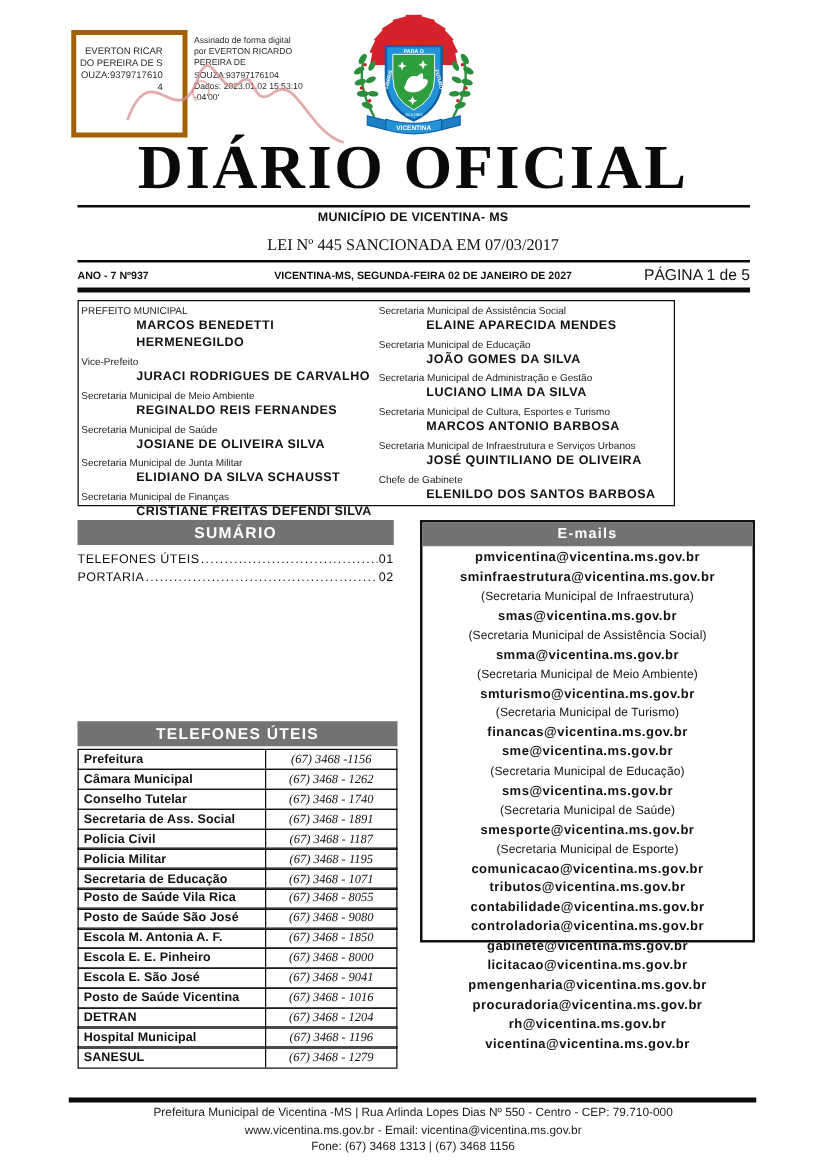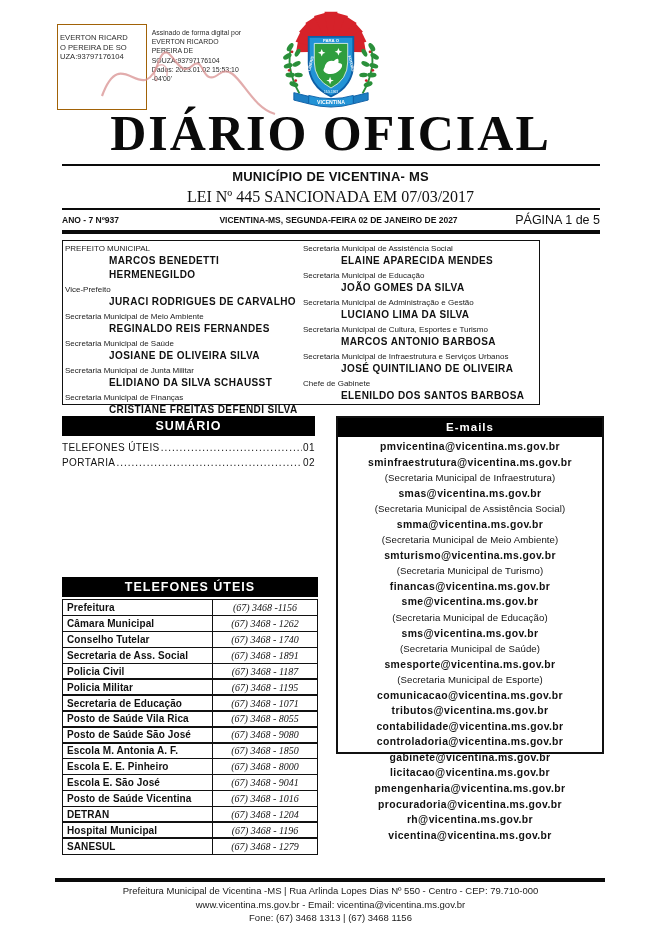--- a/index.html
+++ b/index.html
@@ -2,57 +2,57 @@
 <html><head>
 <meta charset="utf-8">
 <style>
   html,body{margin:0;padding:0;background:#ffffff;}
   .page{position:relative;width:661px;height:935px;background:#fff;overflow:hidden;
         font-family:"Liberation Sans","DejaVu Sans",sans-serif;color:#111;}
 
   
   .stamp{position:absolute;left:57px;top:24px;width:186px;height:86px;display:flex;}
   .stamp-flourish{position:absolute;left:40px;top:2px;width:185px;height:95px;pointer-events:none;}
-  .stamp-left{width:78px;border:1px solid #a16207;padding:8px 16px 2px 2px;
-              font-size:7.6px;line-height:9.6px;color:#2b2b2b;word-break:break-all;}
+  .stamp-left{width:78px;border:4px solid #a16207;padding:8px 16px 2px 2px;
+              font-size:7.6px;line-height:9.6px;color:#2b2b2b;word-break:break-all;text-align:right;}
   .stamp-right{width:102px;padding:4px 0 0 5px;font-size:6.9px;line-height:9.2px;color:#2b2b2b;}
 
   
   .crest{position:absolute;left:271px;top:10px;width:120px;height:104px;}
 
   
   .title{position:absolute;left:0;top:106px;width:100%;text-align:center;
          font-family:"Liberation Serif","DejaVu Serif",serif;font-weight:bold;
          font-size:50px;line-height:54px;letter-spacing:2px;color:#0a0a0a;}
   .rule{position:absolute;background:#0a0a0a;}
   .rule-a{left:62px;top:164px;width:538px;height:2px;}
   .muni{position:absolute;left:0;top:169px;width:100%;text-align:center;
-        font-size:13px;font-weight:bold;letter-spacing:.2px;}
+        font-size:10px;font-weight:bold;letter-spacing:.2px;}
   .law{position:absolute;left:0;top:188px;width:100%;text-align:center;
-       font-family:"Liberation Serif","DejaVu Serif",serif;font-size:16px;}
+       font-family:"Liberation Serif","DejaVu Serif",serif;font-size:13px;}
   .rule-b{left:62px;top:208px;width:538px;height:1.5px;}
   .inforow{position:absolute;left:62px;top:210px;width:538px;height:19px;
            display:flex;align-items:center;}
   .info-edition{font-size:8.5px;font-weight:bold;width:120px;}
   .info-date{flex:1;text-align:center;font-size:8.5px;font-weight:bold;}
   .info-page{width:105px;text-align:right;font-size:12.5px;}
   .rule-c{left:62px;top:230px;width:538px;height:3.5px;}
 
   
   .dirbox{position:absolute;left:62px;top:240px;width:478px;height:165px;
           border:1.5px solid #111;box-sizing:border-box;display:flex;}
   .dircol{width:50%;padding:2px 0 0 2px;box-sizing:border-box;}
   .dir-entry{margin-bottom:2px;}
   .dir-role{font-size:8px;line-height:11px;color:#222;}
   .dir-name{font-size:10px;line-height:14px;font-weight:bold;letter-spacing:.4px;}
   .dircol-left .dir-name{margin-left:44px;}
   .dircol-right .dir-name{margin-left:38px;}
 
   
-  .bar{background:#000000;color:#fff;font-weight:bold;text-align:center;
+  .bar{background:#737373;color:#fff;font-weight:bold;text-align:center;
        height:20px;line-height:20px;letter-spacing:1px;}
 
   
   .sumario{position:absolute;left:62px;top:416px;width:253px;}
   .sumario .bar{font-size:12.5px;}
   .sum-items{margin-top:4px;}
   .sum-item{display:flex;align-items:baseline;font-size:10px;line-height:15px;letter-spacing:.4px;}
   .dots{flex:1;overflow:hidden;white-space:nowrap;margin:0 1px;letter-spacing:1px;}
   .sum-page{text-align:right;}
 

